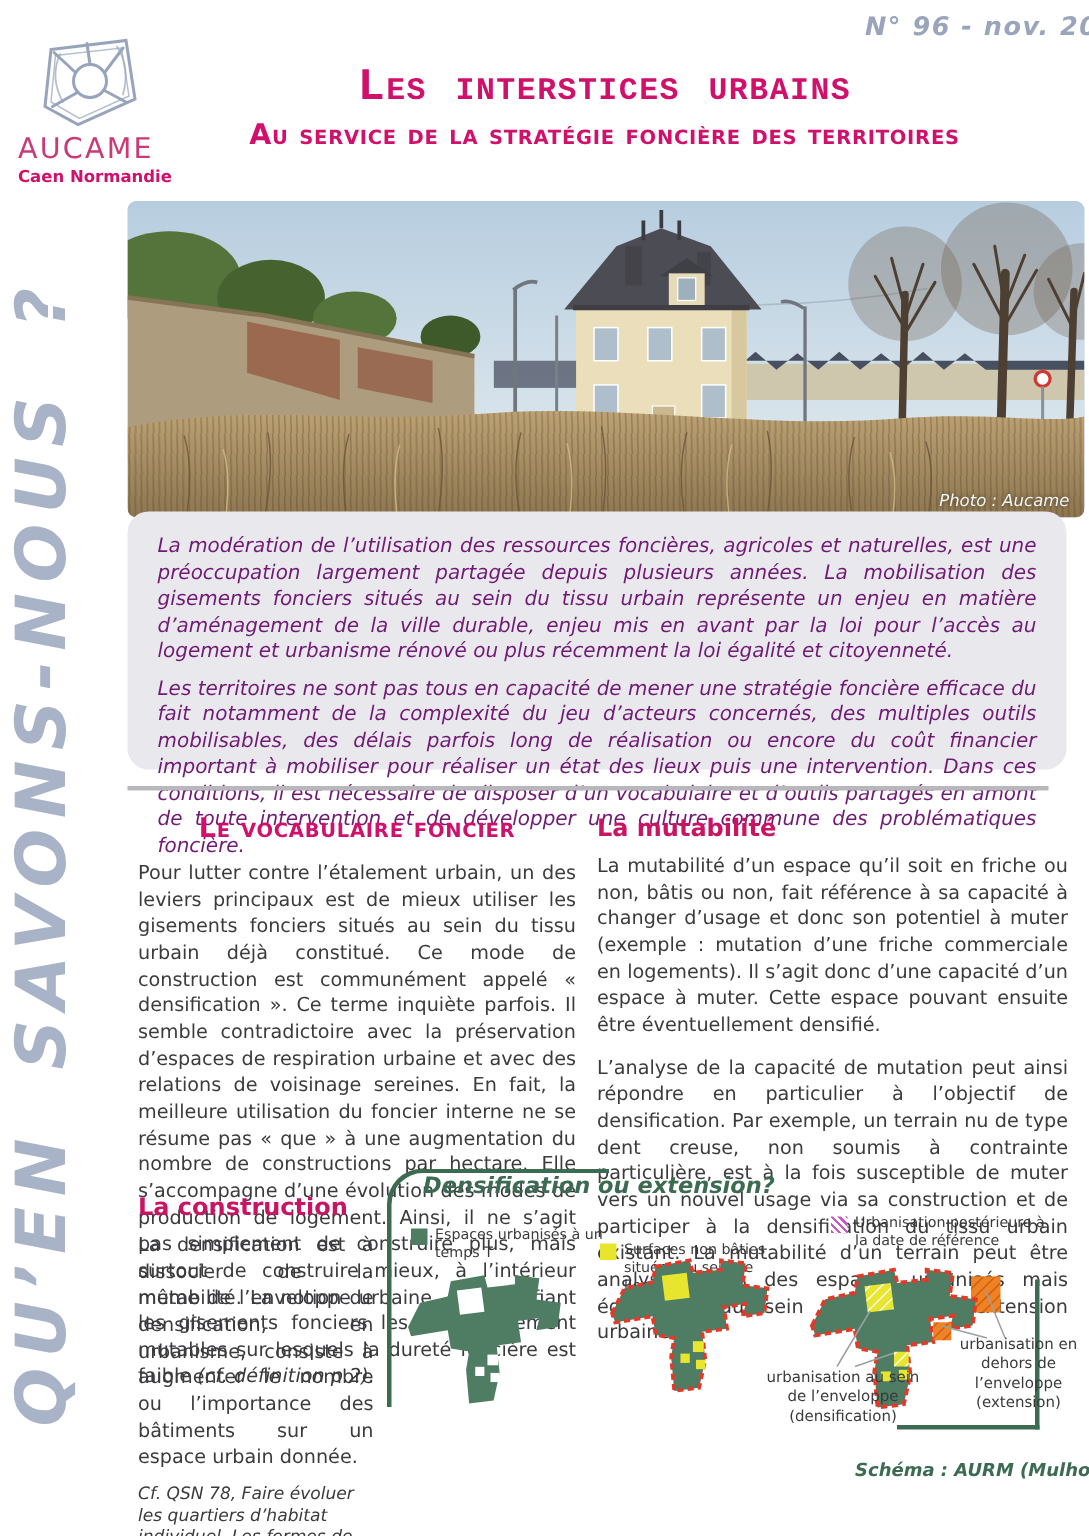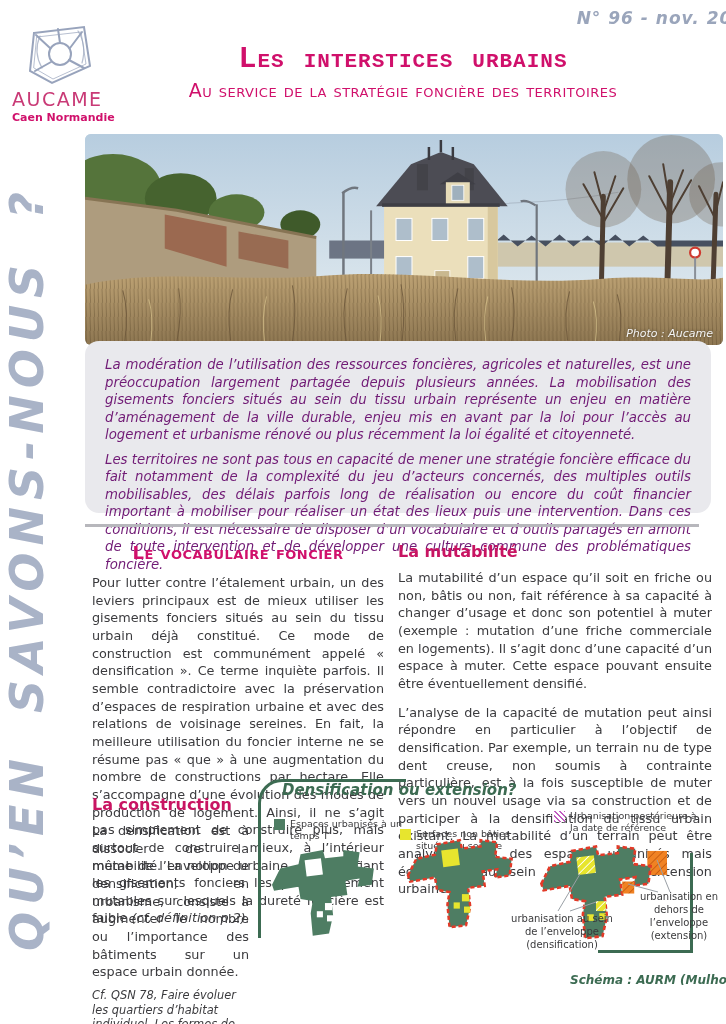--- a/index.html
+++ b/index.html
@@ -9,21 +9,21 @@
   
   .issue{position:absolute;top:8px;right:12px;font-size:17px;font-weight:bold;font-style:italic;
          color:#9aa5bb;letter-spacing:1px;}
   .logo-block{position:absolute;left:12px;top:24px;width:112px;text-align:left;}
   .logo-sketch{display:block;margin-left:6px;}
   .logo-name{font-size:19px;letter-spacing:1.5px;color:#c93a76;line-height:1;margin-top:2px;}
   .logo-sub{font-size:11px;font-weight:bold;color:#d0106b;margin-top:2px;}
   .title-block{position:absolute;left:85px;top:42px;width:636px;text-align:center;}
   .doc-title{margin:0;font-size:30px;font-weight:bold;color:#d0106b;font-variant:small-caps;
              letter-spacing:1px;line-height:1.15;font-family:Liberation Mono, monospace;}
-  .doc-subtitle{margin:2px 0 0 0;font-size:19px;font-weight:normal;color:#d0106b;
+  .doc-subtitle{margin:2px 0 0 0;font-size:19px;font-weight:bold;color:#d0106b;
                 font-variant:small-caps;letter-spacing:0.5px;}
 
   
   .vertical-text{position:absolute;left:0px;top:1004px;width:872px;text-align:center;
       transform:rotate(-90deg);transform-origin:0 0;font-size:46px;font-weight:bold;
       font-style:italic;letter-spacing:7px;word-spacing:16px;color:#a9b3c7;
       text-transform:uppercase;white-space:nowrap;}
 
   
   .photo{position:absolute;left:85px;top:134px;width:638px;height:211px;border-radius:6px;

